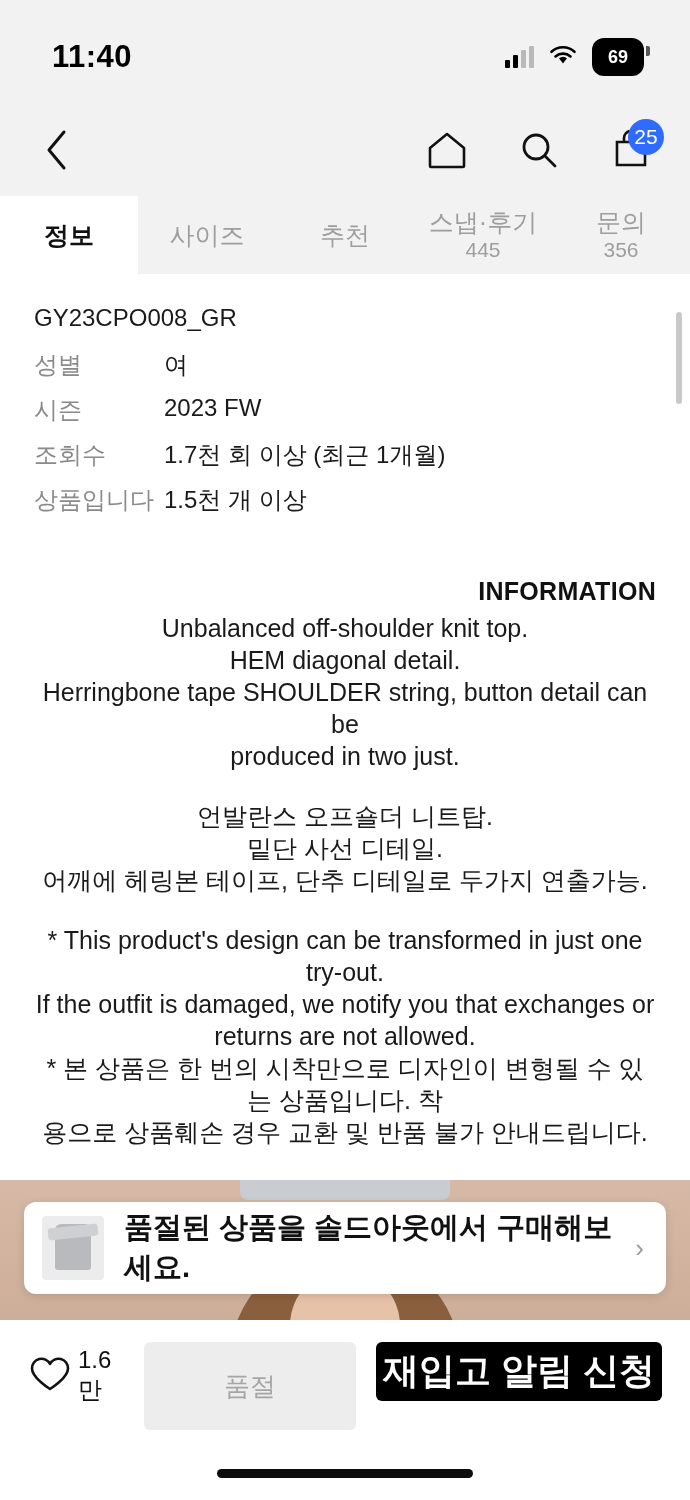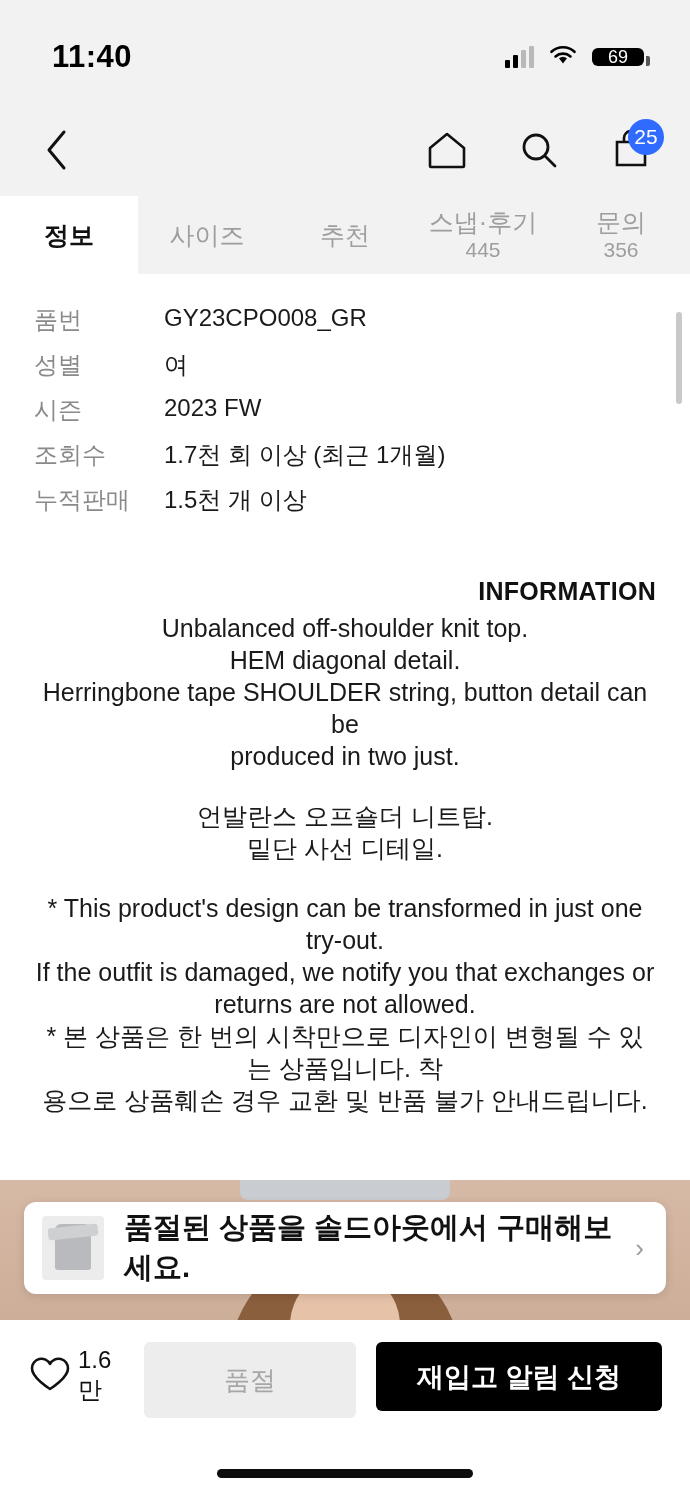--- a/index.html
+++ b/index.html
@@ -40,26 +40,26 @@
     gap: 14px;
     padding-top: 10px;
   }
   .signal { display: flex; align-items: flex-end; gap: 3px; height: 22px; }
   .signal i { display: block; width: 5px; background: #000; border-radius: 1px; }
   .signal i:nth-child(1) { height: 8px; }
   .signal i:nth-child(2) { height: 13px; }
   .signal i:nth-child(3) { height: 18px; background: #b9b9b9; }
   .signal i:nth-child(4) { height: 22px; background: #b9b9b9; }
   .battery {
-    width: 52px; height: 18px;
-    border-radius: 6px;
+    width: 52px; height: 38px;
+    border-radius: 12px;
     background: #000;
     color: #fff;
     font-size: 18px;
-    font-weight: normal;
+    font-weight: bold;
     display: flex;
     align-items: center;
     justify-content: center;
     position: relative;
   }
   .battery::after {
     content: "";
     position: absolute;
     right: -6px; top: 8px;
     width: 4px; height: 10px;
@@ -279,36 +279,36 @@
     width: 96px;
     display: flex;
     flex-direction: row;
     align-items: center;
     gap: 6px;
     padding-top: 4px;
   }
   .like-count { font-size: 24px; color: #111; }
   .btn-soldout {
     flex: 1;
-    height: 76px;
+    height: 88px;
     background: #ededed;
     color: #a6a6a6;
     border-radius: 6px;
     font-size: 26px;
     display: flex;
     align-items: center;
     justify-content: center;
   }
   .btn-notify {
     flex: 1.35;
-    height: 69px;
+    height: 59px;
     background: #000;
     color: #fff;
     border-radius: 6px;
-    font-size: 27px;
+    font-size: 36px;
     font-weight: bold;
     display: flex;
     align-items: center;
     justify-content: center;
   }
   .home-indicator {
     position: absolute;
     left: 50%;
     transform: translateX(-50%);
     bottom: 22px;
@@ -391,51 +391,51 @@
       <span>문의</span>
       <span class="sub">356</span>
     </div>
   </div>
 
   <div class="content">
     <div class="scrollbar"></div>
 
     <div class="spec-table">
       <div class="spec-row">
-        <div class="spec-key">품번</div>
         <div class="spec-val">GY23CPO008_GR</div>
       </div>
       <div class="spec-row">
         <div class="spec-key">성별</div>
         <div class="spec-val">여</div>
       </div>
       <div class="spec-row">
         <div class="spec-key">시즌</div>
         <div class="spec-val">2023 FW</div>
       </div>
       <div class="spec-row">
         <div class="spec-key">조회수</div>
         <div class="spec-val">1.7천 회 이상 (최근 1개월)</div>
       </div>
       <div class="spec-row">
-        <div class="spec-key">누적판매</div>
+        <div class="spec-key">상품입니다</div>
         <div class="spec-val">1.5천 개 이상</div>
       </div>
     </div>
 
     <div class="section-title">INFORMATION</div>
     <div class="desc">Unbalanced off-shoulder knit top.</div>
     <div class="desc block">HEM diagonal detail.</div>
     <div class="desc block">Herringbone tape SHOULDER string, button detail can be</div>
     <div class="desc block">produced in two just.</div>
 
     <div class="gap"></div>
 
     <div class="desc block">언발란스 오프숄더 니트탑.</div>
     <div class="desc block">밑단 사선 디테일.</div>
+    <div class="desc block">어깨에 헤링본 테이프, 단추 디테일로 두가지 연출가능.</div>
 
     <div class="gap"></div>
 
     <div class="desc block">* This product's design can be transformed in just one try-out.</div>
     <div class="desc block">If the outfit is damaged, we notify you that exchanges or</div>
     <div class="desc block">returns are not allowed.</div>
     <div class="desc block">* 본 상품은 한 번의 시착만으로 디자인이 변형될 수 있는 상품입니다. 착</div>
     <div class="desc block">용으로 상품훼손 경우 교환 및 반품 불가 안내드립니다.</div>
 
     <div class="section-title" style="margin-top:70px;">COMPOSITION</div>

